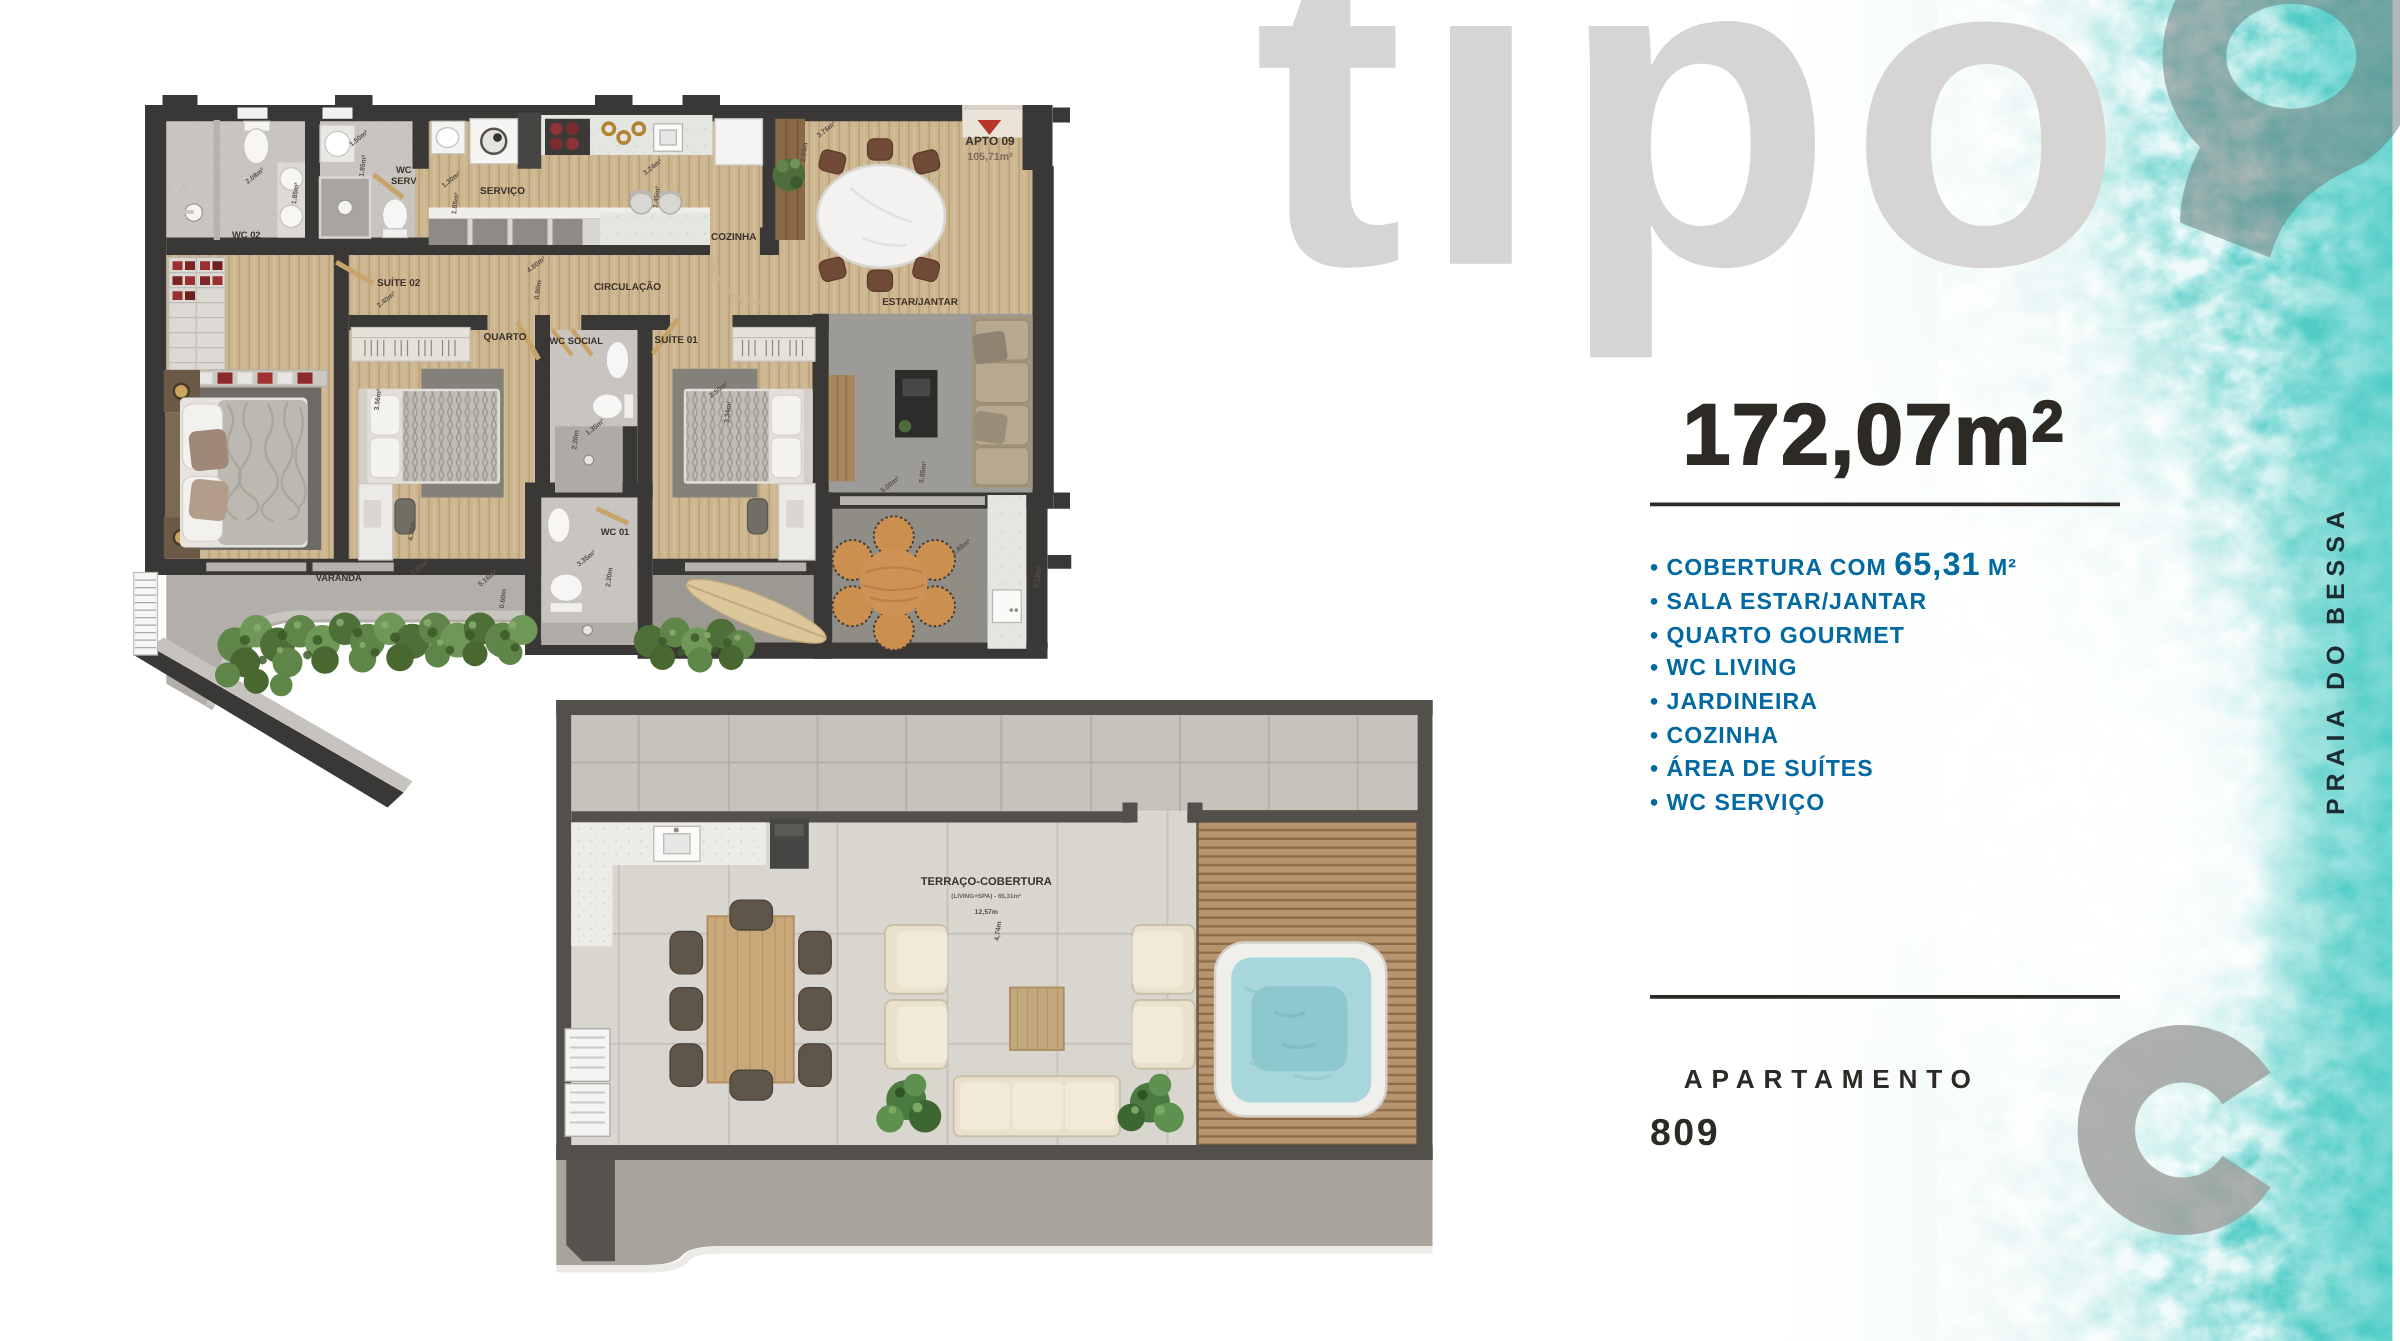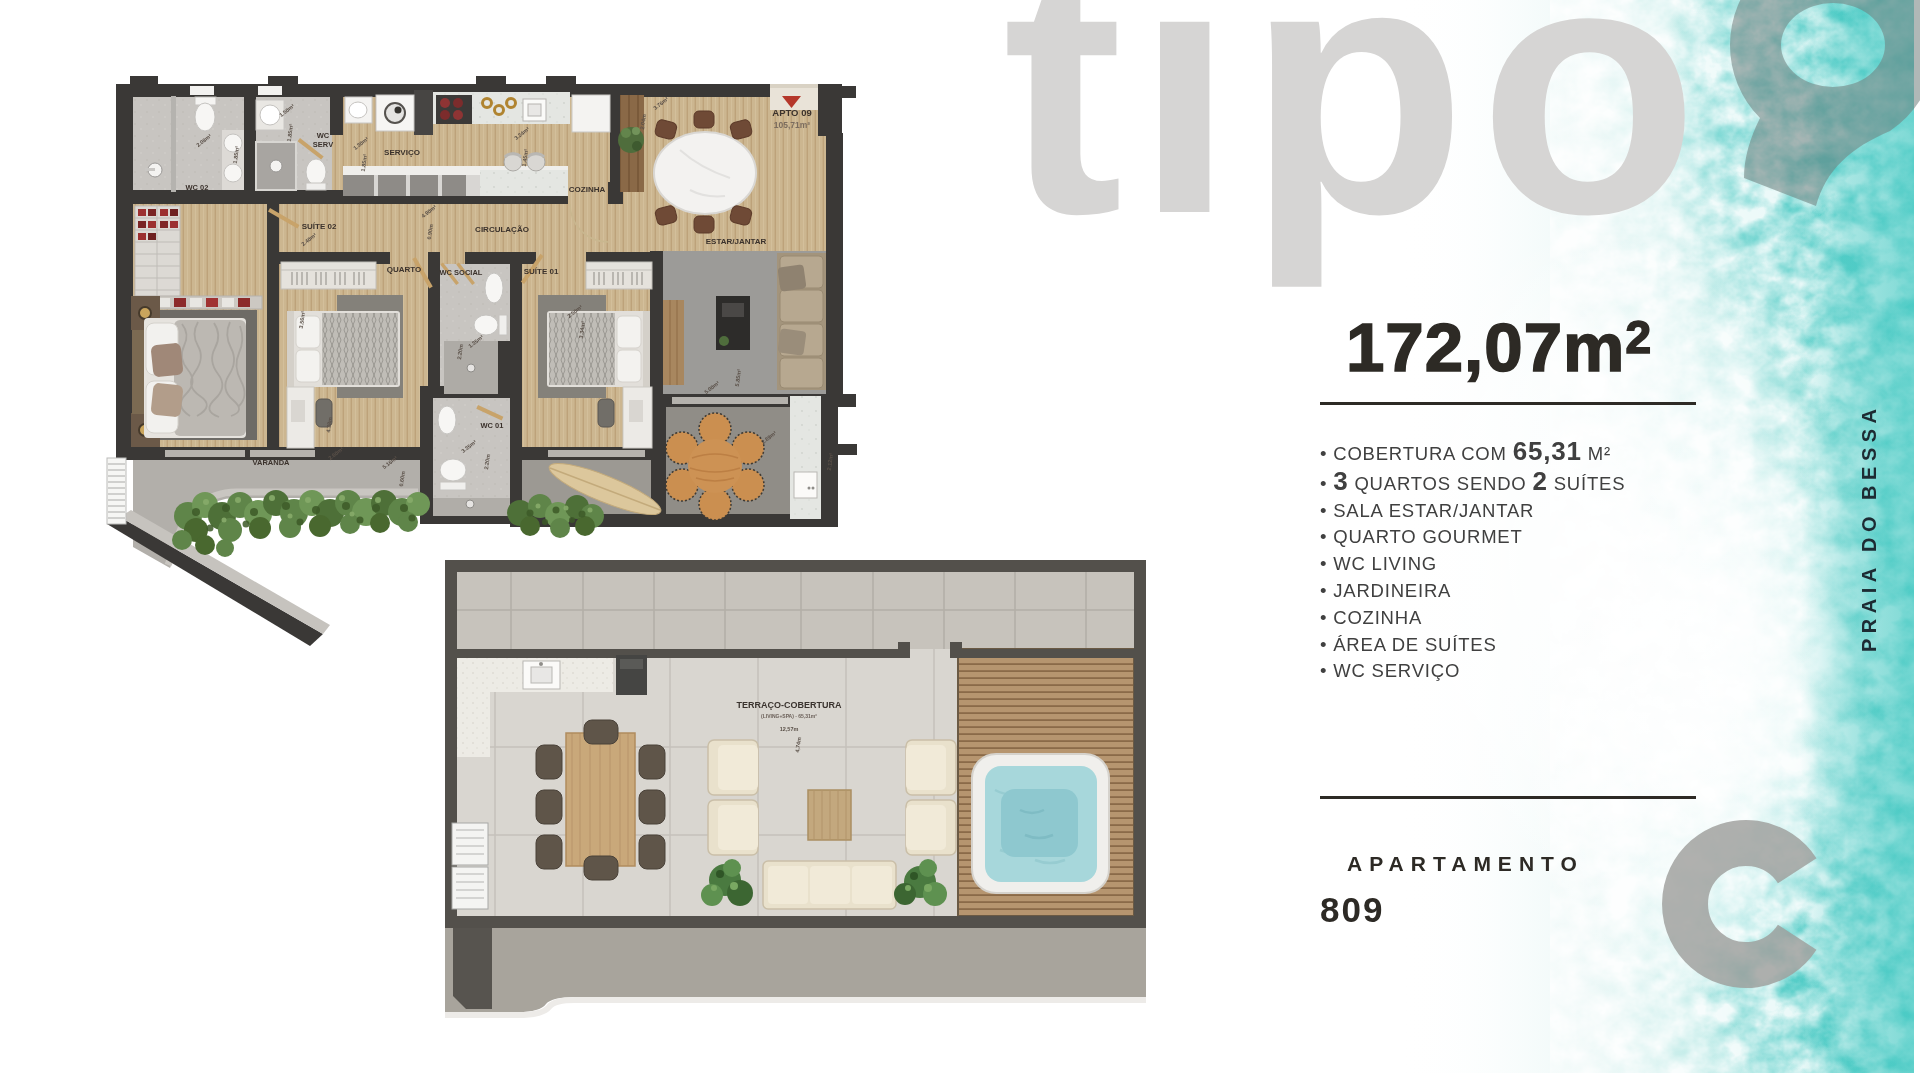--- a/index.html
+++ b/index.html
@@ -61,37 +61,36 @@
 </svg>
 
 <svg class="abs" style="left:1646px;top:804px;" width="200" height="200" viewBox="0 0 200 200">
   <path fill="none" stroke="#9c9c9a" stroke-opacity="0.8" stroke-width="46" d="M 151.2,133.2 A 61 61 0 1 1 151.2,66.8"></path>
 </svg>
 
 <div class="abs" style="left:1318px;top:308px;color:#2d2a25;font-size:69px;font-weight:bold;letter-spacing:1px;margin-left:28px;-webkit-text-stroke:1.6px #2d2a25;">172,07m<span style="font-size:46px;vertical-align:18px;">2</span></div>
 
 <div class="abs" style="left:1320px;top:402px;width:376px;height:3px;background:#2d2a25;"></div>
 
-<div class="abs" style="left:1320px;top:438px;color:#404040;font-size:18.5px;letter-spacing:0.8px;line-height:26.8px;white-space:nowrap;">
+<div class="abs" style="left:1320px;top:438px;color:#0369a1;font-size:18.5px;letter-spacing:0.8px;line-height:26.8px;white-space:nowrap;font-weight:bold;">
   <div>• COBERTURA COM <b style="font-size:26px;">65,31</b> M²</div>
-  <div>• <b style="font-size:26px;">3</b> QUARTOS SENDO <b style="font-size:26px;">2</b> SUÍTES</div>
   <div>• SALA ESTAR/JANTAR</div>
   <div>• QUARTO GOURMET</div>
   <div>• WC LIVING</div>
   <div>• JARDINEIRA</div>
   <div>• COZINHA</div>
   <div>• ÁREA DE SUÍTES</div>
   <div>• WC SERVIÇO</div>
 </div>
 
 <div class="abs" style="left:1320px;top:796px;width:376px;height:3px;background:#2d2a25;"></div>
 
 <div class="abs" style="left:1320px;top:852px;color:#2d2a25;font-size:21px;font-weight:bold;letter-spacing:7px;margin-left:27px;">APARTAMENTO</div>
 
-<div class="abs" style="left:1320px;top:890px;color:#2d2a25;font-size:35px;font-weight:bold;letter-spacing:2px;">809</div>
+<div class="abs" style="left:1320px;top:890px;color:#2d2a25;font-size:30px;font-weight:bold;letter-spacing:2px;">809</div>
 
 <div class="abs" style="left:1858px;top:418px;width:24px;height:240px;">
   <div style="transform:rotate(-90deg) translate(-234px,0);transform-origin:0 0;color:#1d2b33;font-size:20px;font-weight:bold;letter-spacing:5.5px;white-space:nowrap;">PRAIA DO BESSA</div>
 </div>
 
 <div class="abs" style="left:0px;top:0px;" id="plan1holder">
 <svg id="plan1" width="900" height="660" viewBox="0 0 900 660">
 <defs>
   <pattern id="wood" width="8" height="60" patternUnits="userSpaceOnUse">
     <rect width="8" height="60" fill="#ccb690"></rect>

